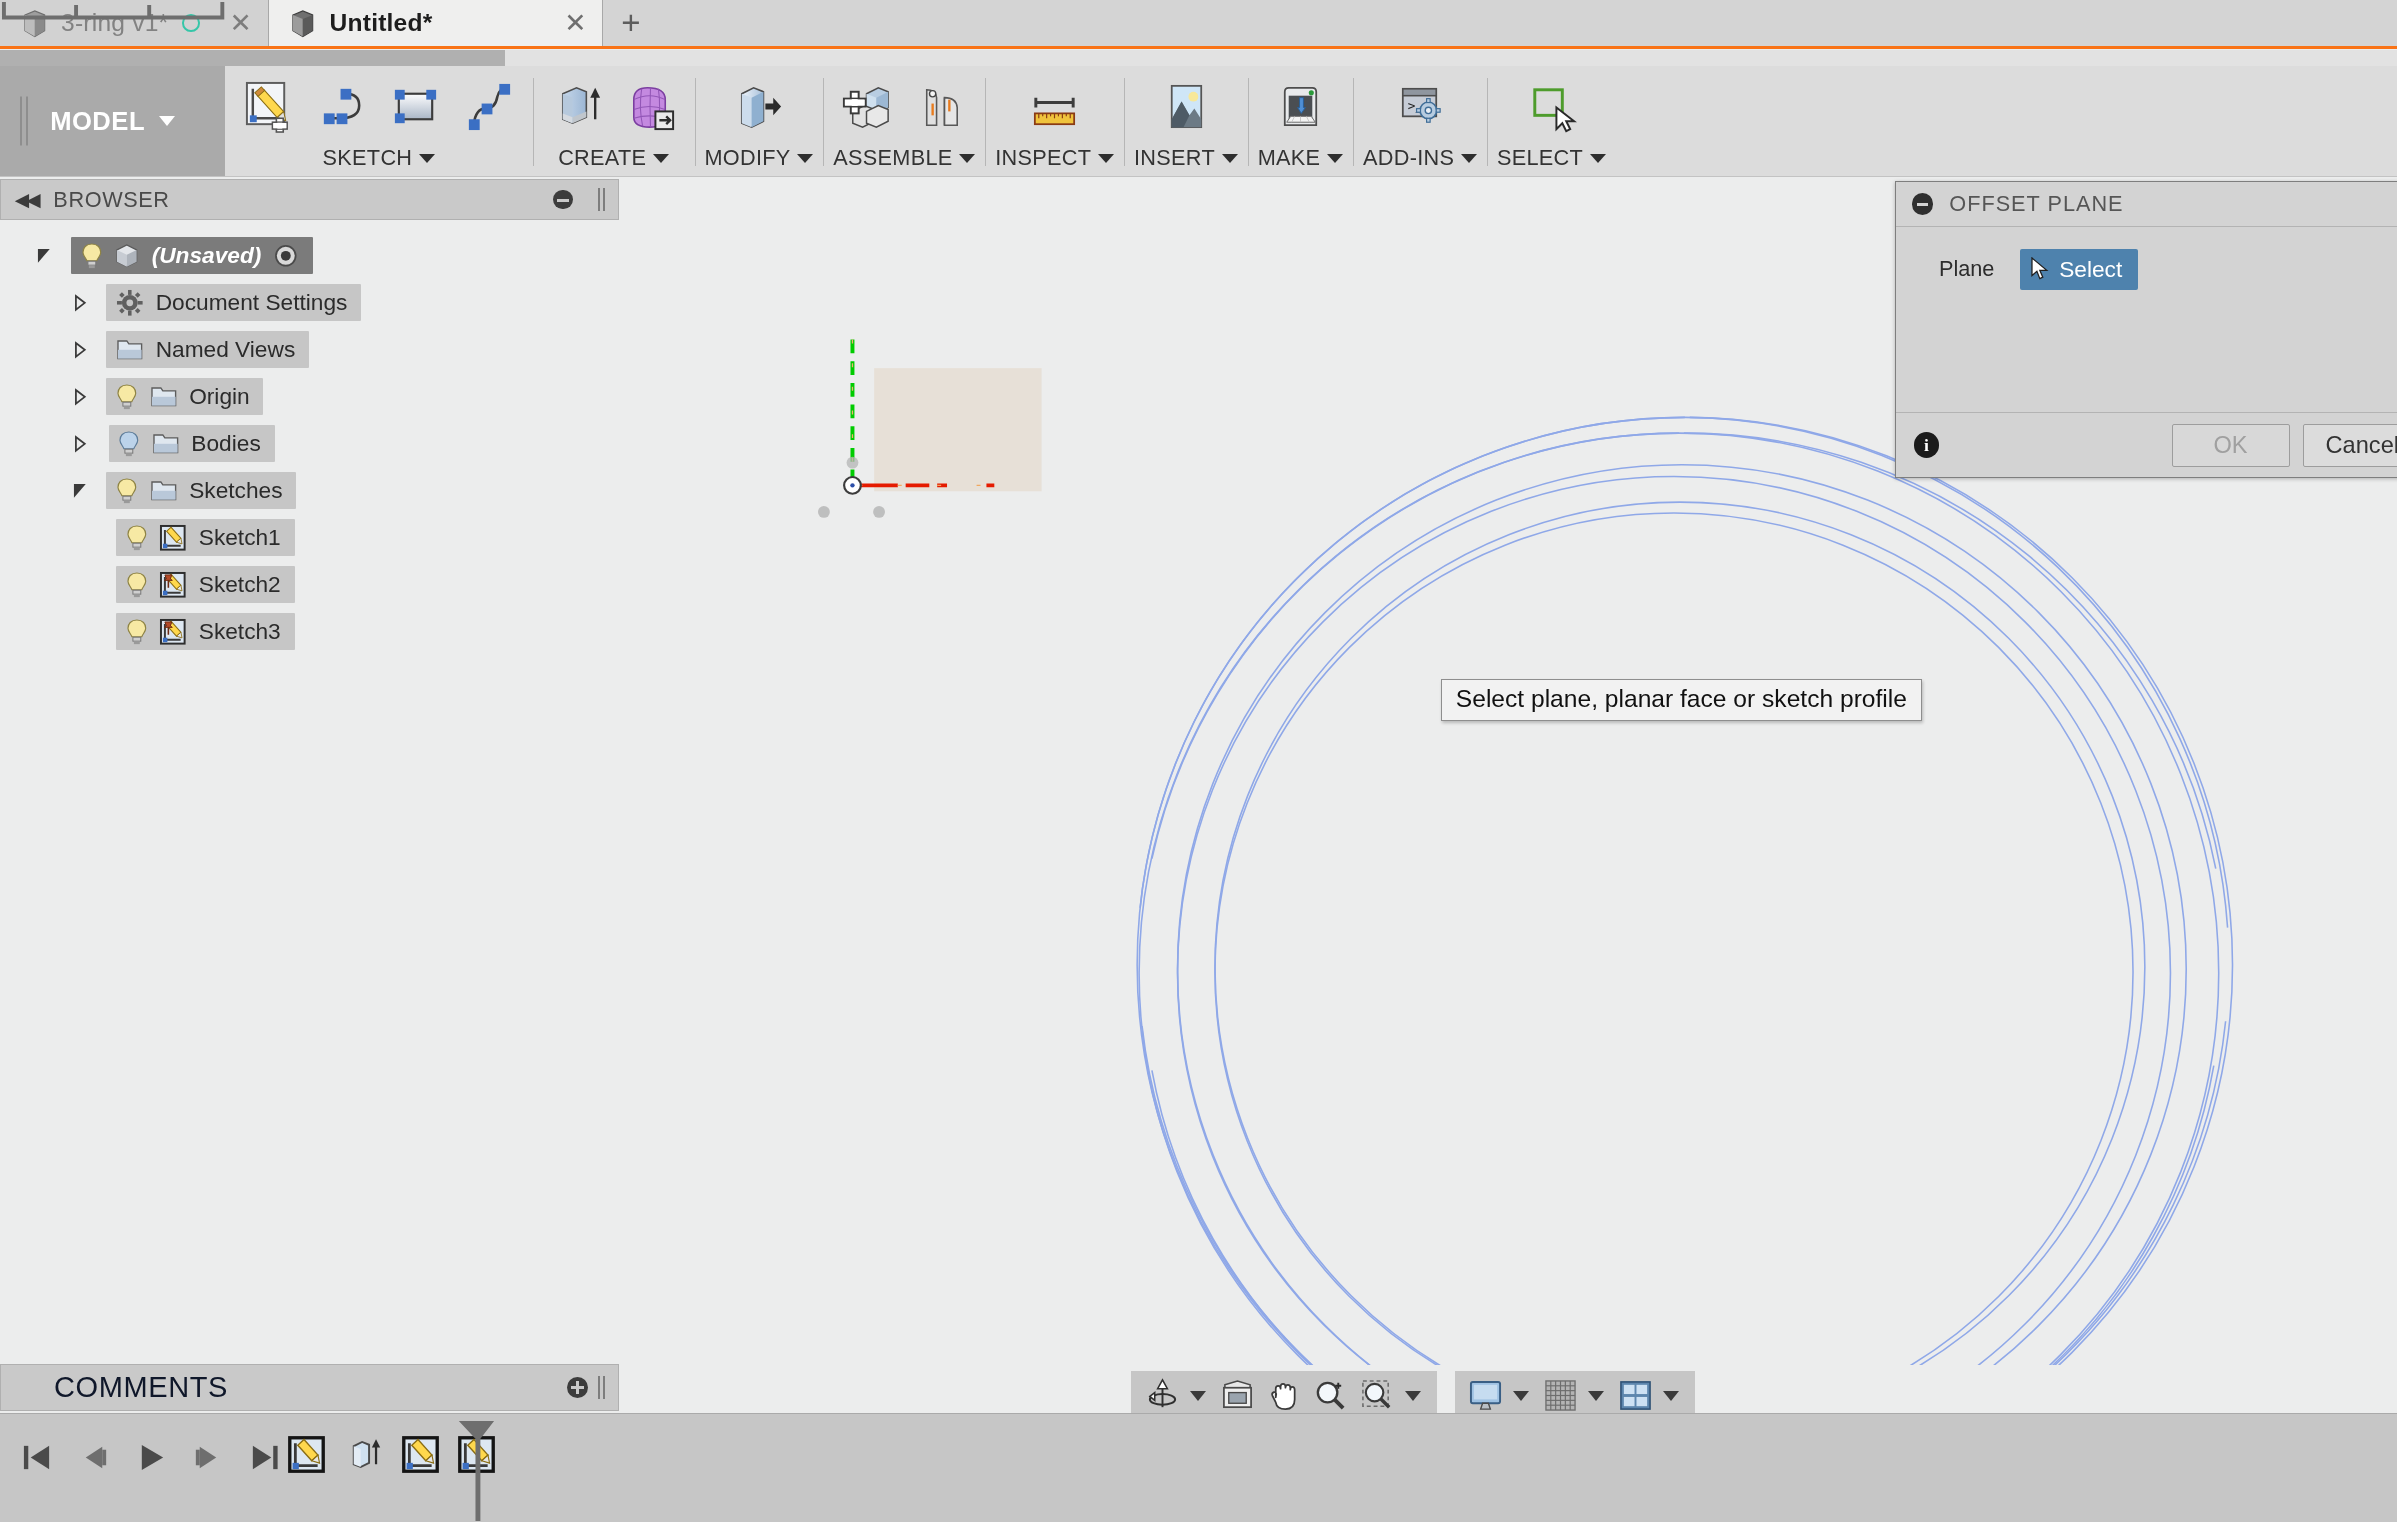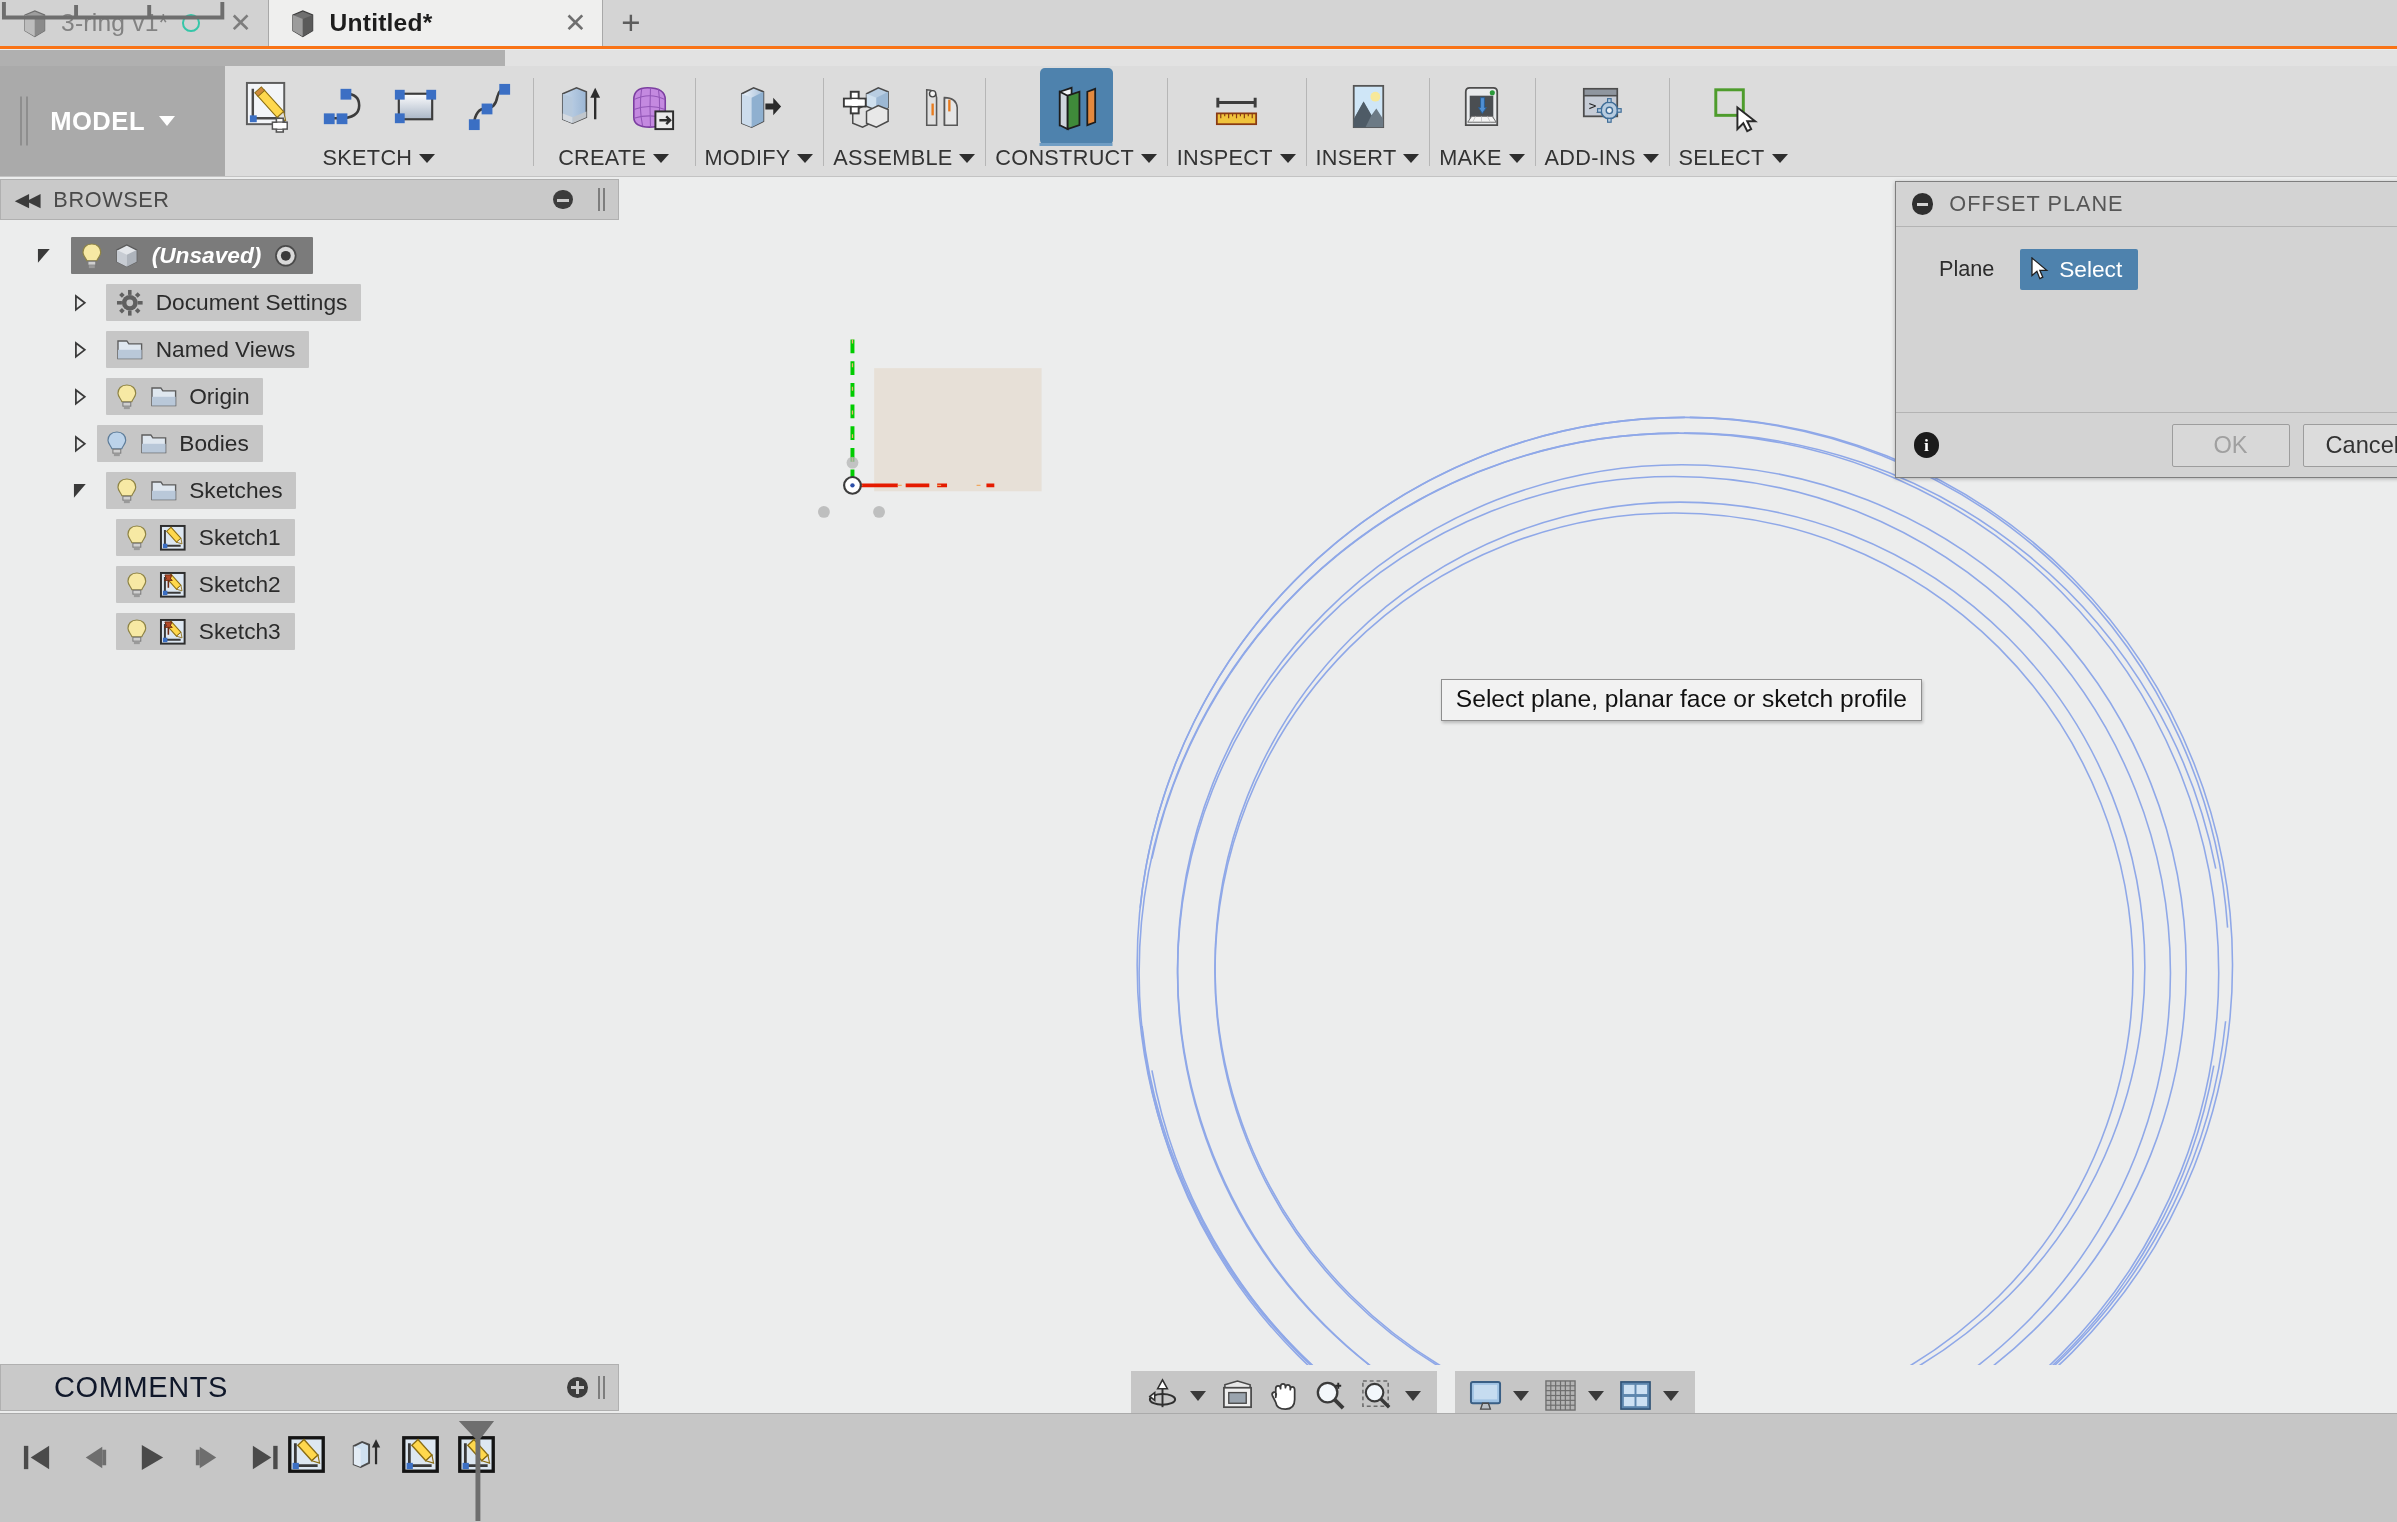--- a/index.html
+++ b/index.html
@@ -425,36 +425,20 @@
           <path d="M21 26 L21 38" stroke="#e87b1d" stroke-width="2.4"></path>
         </svg>
       </div>
     </div>
     <div class="rlabel">
       <span>ASSEMBLE</span>
       <span class="caret dark"></span>
     </div>
   </div>
 
-  <div class="rgroup hl">
-    <div class="ricons">
-      <div class="ribtn sel">
-        <svg width="57" height="57" viewBox="0 0 58 58">
-          <path d="M12 14 L24 10 L24 44 L12 48 Z" fill="#f0f2f5" stroke="#1d1d1d" stroke-width="1.8"></path>
-          <path d="M12 14 L12 48 L20 52 L20 18 Z" fill="#cfd5dc" stroke="#1d1d1d" stroke-width="1.8"></path>
-          <path d="M20 18 L32 14 L32 48 L20 52 Z" fill="#3f8a3a" stroke="#1d1d1d" stroke-width="1.8"></path>
-          <path d="M40 14 L48 11 L48 45 L40 48 Z" fill="#e3893f" stroke="#1d1d1d" stroke-width="1.8"></path>
-        </svg>
-      </div>
-    </div>
-    <div class="rlabel">
-      <span>CONSTRUCT</span>
-      <span class="caret dark"></span>
-    </div>
-  </div>
 
   <div class="rgroup">
     <div class="ricons">
       <div class="ribtn">
         <svg width="57" height="57" viewBox="0 0 58 58">
           <path d="M10 20 L10 30 M10 25 L48 25 M48 20 L48 30" stroke="#3d3d3d" stroke-width="3" fill="none"></path>
           <rect x="9" y="36" width="40" height="11" fill="#f0c33c" stroke="#8a3a14" stroke-width="1.8"></rect>
           <g stroke="#8a3a14" stroke-width="1.2">
             <path d="M13 36 L13 41"></path>
               <path d="M17 36 L17 39"></path>
@@ -704,21 +688,21 @@
       <span class="tlabel">Origin</span>
     </span>
   </div>
 
   <div class="trow" style="padding-left:67px">
     <span class="twist">
       <svg width="19.7" height="19.7" viewBox="0 0 20 20">
           <path d="M6 3 L15 10 L6 17 Z" fill="none" stroke="#3a3a3a" stroke-width="1.8"></path>
         </svg>
     </span>
-    <span class="tpill" style="margin-left:4px">
+    <span class="tpill" style="margin-left:16px">
       <svg class="bulb" width="21.7" height="27.6" viewBox="0 0 22 28">
         <path d="M11 2 C5 2 2 6 2 10.5 C2 14 5 16 6 19 L16 19 C17 16 20 14 20 10.5 C20 6 17 2 11 2 Z" fill="#bcd3ea" stroke="#5d7c99" stroke-width="1.2"></path>
         <rect x="7" y="19.5" width="8" height="4" fill="#cfcfcf" stroke="#777" stroke-width="1"></rect>
         <rect x="8" y="23.5" width="6" height="3" fill="#9a9a9a"></rect>
       </svg>
       <svg class="folder" width="27.6" height="25.6" viewBox="0 0 28 26">
         <path d="M2 4 L11 4 L13 7 L26 7 L26 22 L2 22 Z" fill="#dfe7ef" stroke="#5d5d5d" stroke-width="1.4"></path>
         <path d="M2 13 L26 13 L26 22 L2 22 Z" fill="#b9c8d9"></path>
       </svg>
       <span class="tlabel">Bodies</span>

